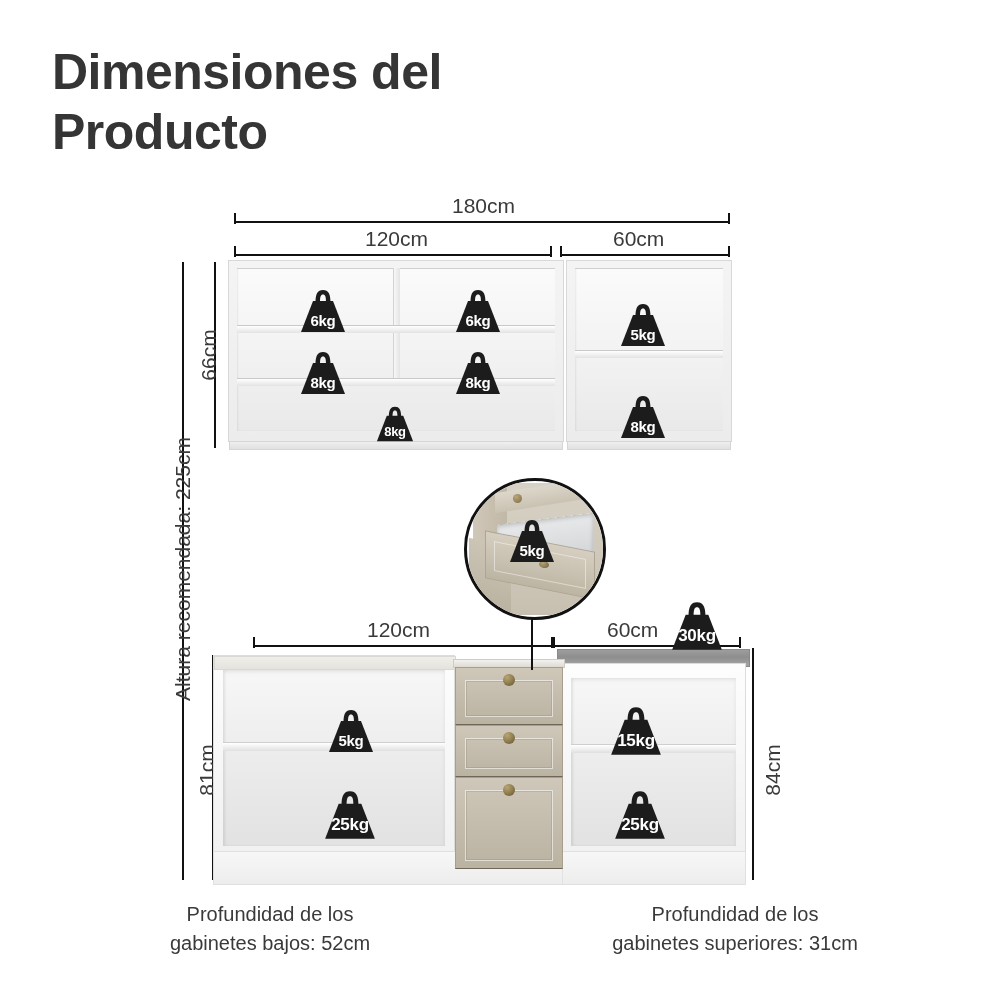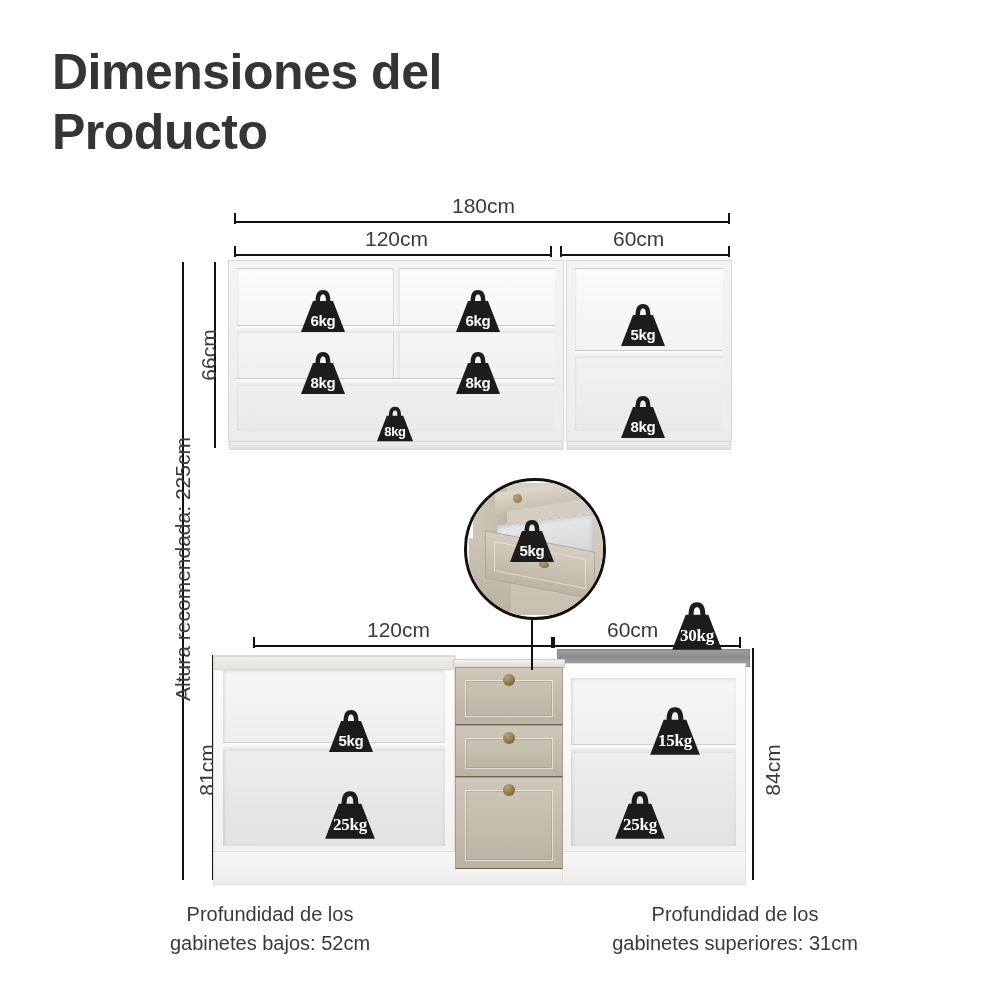--- a/index.html
+++ b/index.html
@@ -70,21 +70,21 @@
     left: 0; right: 0;
     bottom: 5px;
     text-align: center;
     font-size: 15px;
     font-weight: bold;
     color: #ffffff;
     letter-spacing: -0.3px;
   }
   .weight.sm { width: 46px; height: 38px; }
   .weight.sm .wtxt { font-size: 13px; bottom: 4px; }
-  .weight.lg { width: 64px; height: 52px; font-family: Liberation Serif, serif; }
+  .weight.lg { width: 64px; height: 52px; }
   .weight.lg .wtxt { font-size: 17px; bottom: 6px; }
 
   
   #upper {
     position: absolute;
     left: 228px;
     top: 260px;
     width: 504px;
     height: 190px;
   }
@@ -505,21 +505,21 @@
     </svg>
   <div class="wtxt">5kg</div>
 </div>
 <div class="weight lg" style="left:318px; top:789px;">
   <svg viewBox="0 0 56 46" aria-hidden="true">
       <path d="M20.5 14.5 C20.5 6 22.5 2 28 2 C33.5 2 35.5 6 35.5 14.5 L31 14.5 C31 8.5 30.2 6.5 28 6.5 C25.8 6.5 25 8.5 25 14.5 Z" fill="#1c1c1c"></path>
       <path d="M18 13 H38 L50 44 H6 Z" fill="#1c1c1c"></path>
     </svg>
   <div class="wtxt">25kg</div>
 </div>
-<div class="weight lg" style="left:643px; top:705px;">
+<div class="weight lg" style="left:604px; top:705px;">
   <svg viewBox="0 0 56 46" aria-hidden="true">
       <path d="M20.5 14.5 C20.5 6 22.5 2 28 2 C33.5 2 35.5 6 35.5 14.5 L31 14.5 C31 8.5 30.2 6.5 28 6.5 C25.8 6.5 25 8.5 25 14.5 Z" fill="#1c1c1c"></path>
       <path d="M18 13 H38 L50 44 H6 Z" fill="#1c1c1c"></path>
     </svg>
   <div class="wtxt">15kg</div>
 </div>
 <div class="weight lg" style="left:608px; top:789px;">
   <svg viewBox="0 0 56 46" aria-hidden="true">
       <path d="M20.5 14.5 C20.5 6 22.5 2 28 2 C33.5 2 35.5 6 35.5 14.5 L31 14.5 C31 8.5 30.2 6.5 28 6.5 C25.8 6.5 25 8.5 25 14.5 Z" fill="#1c1c1c"></path>
       <path d="M18 13 H38 L50 44 H6 Z" fill="#1c1c1c"></path>

